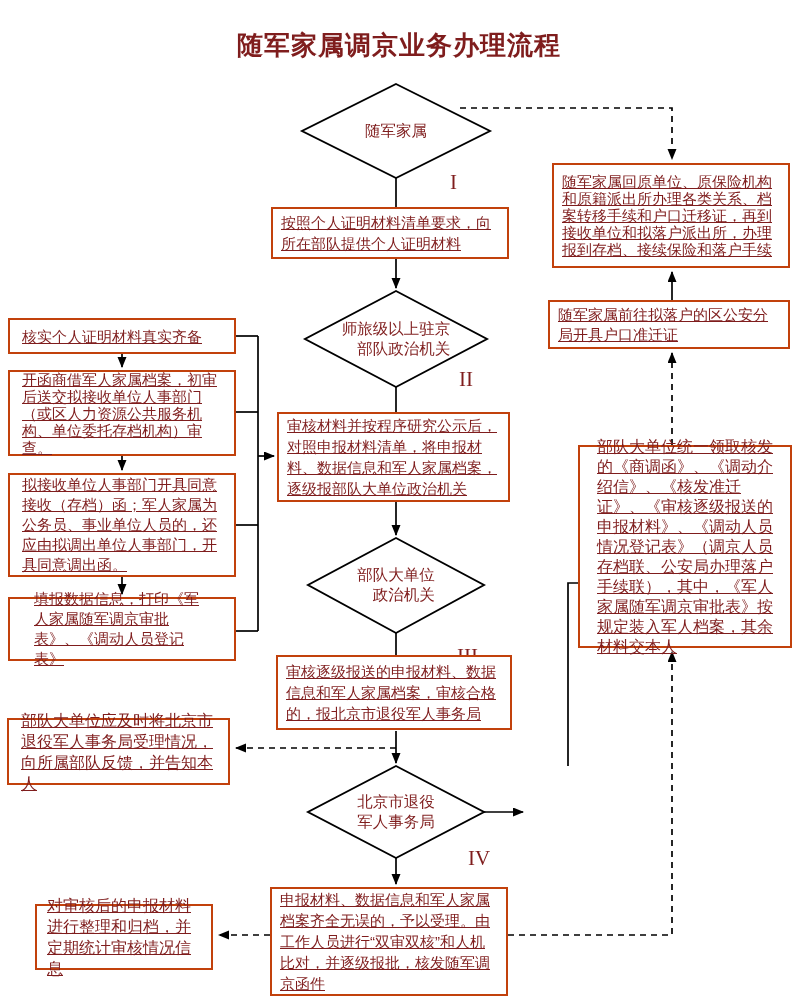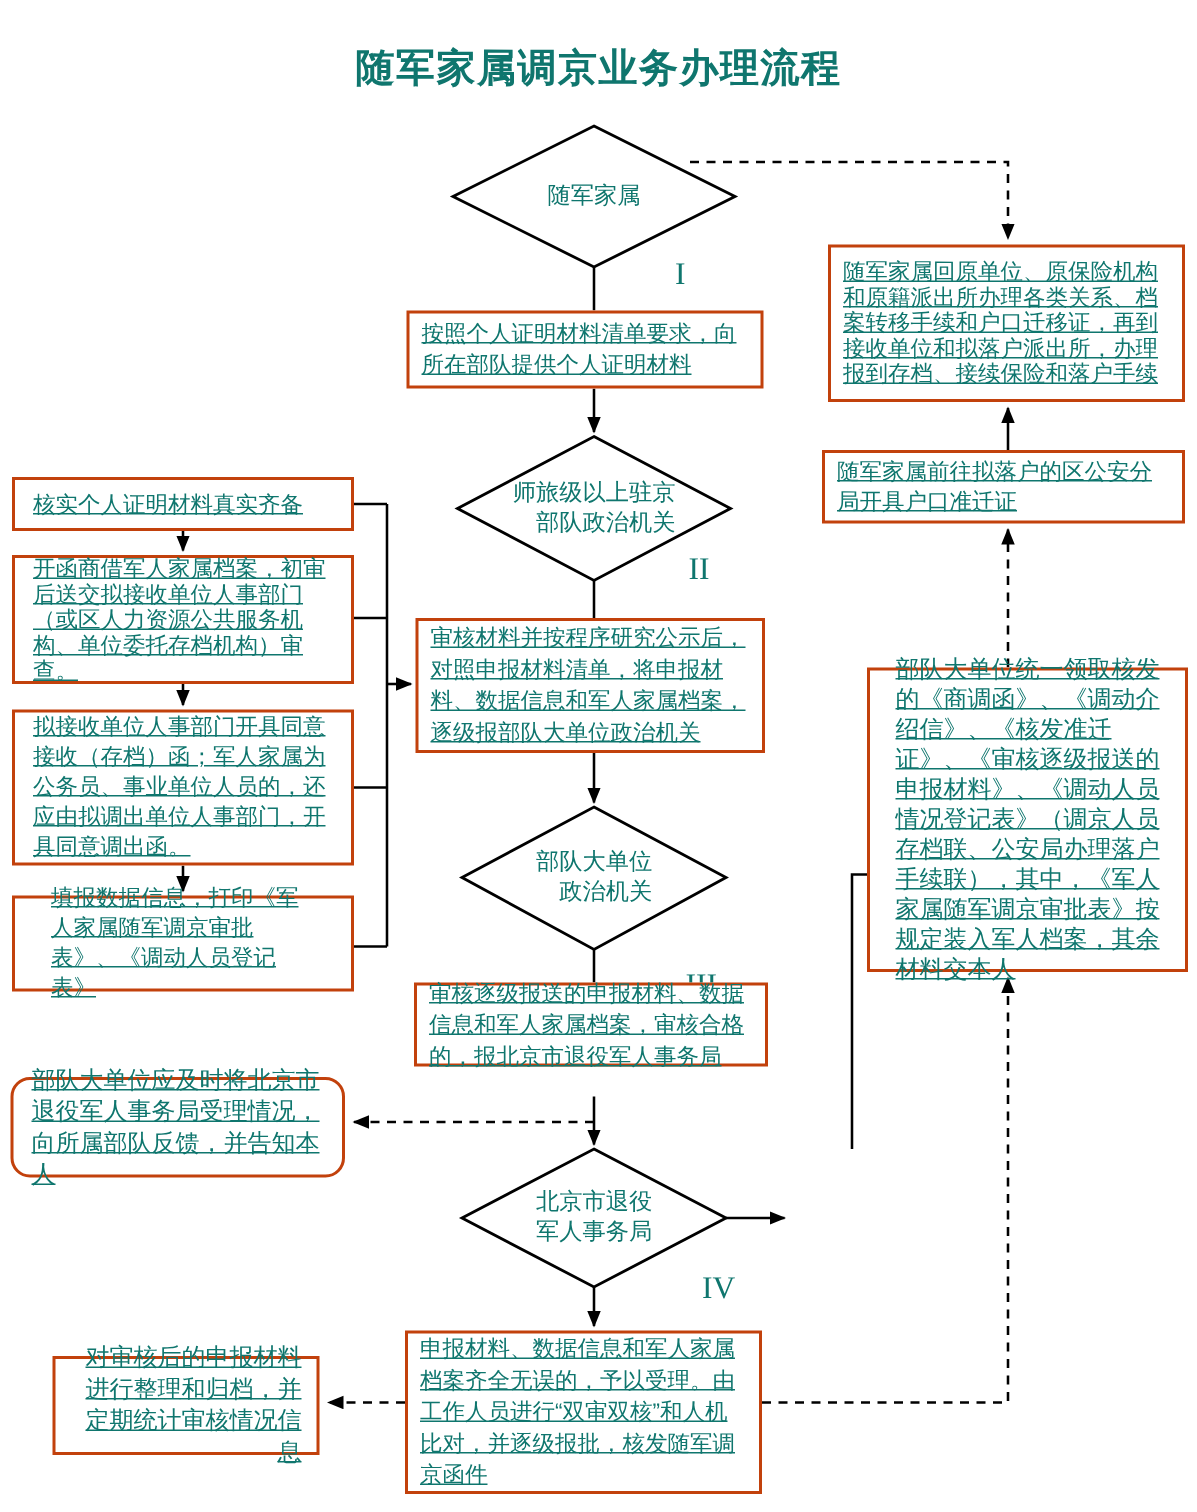--- a/index.html
+++ b/index.html
@@ -1,18 +1,18 @@
 <!DOCTYPE html>
 <html><head>
 <meta charset="utf-8">
 <style>
   html,body{margin:0;padding:0;background:#ffffff;}
   .canvas{
     position:relative;width:798px;height:1008px;background:#ffffff;
-    font-family:"Liberation Sans","DejaVu Sans",sans-serif;color:#0f766e;
+    font-family:"Liberation Sans","DejaVu Sans",sans-serif;color:#7f1d1d;
     overflow:hidden;
   }
   .layer{position:absolute;left:0;top:0;width:798px;height:1008px;}
   .title{
     position:absolute;left:0;top:28px;width:798px;text-align:center;
     font-size:26px;font-weight:600;letter-spacing:1px;
   }
   .annotation{
     position:absolute;left:456px;top:60px;width:200px;
     font-size:16px;line-height:22px;white-space:pre-line;text-align:left;
@@ -26,29 +26,29 @@
     position:absolute;transform:translate(-50%,-50%);text-align:right;
     white-space:pre-line;font-size:15.5px;line-height:20px;
   }
   .numeral{
     position:absolute;font-family:"Liberation Serif","DejaVu Serif",serif;
     font-size:21px;
   }
   
   #n-box-a{left:271px;top:207px;width:238px;height:52px;padding:2px 8px;line-height:21px;}
   #n-box-b{left:277px;top:412px;width:233px;height:90px;padding:2px 8px;line-height:21px;}
-  #n-box-c{left:276px;top:655px;width:236px;height:56px;padding:2px 8px;line-height:21px;}
+  #n-box-c{left:276px;top:655px;width:236px;height:75px;padding:2px 8px;line-height:21px;}
   #n-box-d{left:270px;top:887px;width:238px;height:109px;padding:2px 8px;line-height:21px;}
   
   #n-l1{left:8px;top:318px;width:228px;height:36px;padding:2px 12px;}
   #n-l2{left:8px;top:370px;width:228px;height:86px;padding:2px 12px;line-height:17px;}
   #n-l3{left:8px;top:473px;width:228px;height:104px;padding:2px 12px;line-height:20px;}
   #n-l4{left:8px;top:597px;width:228px;height:64px;padding:2px 24px;line-height:20px;}
-  #n-l5{left:7px;top:718px;width:223px;height:67px;padding:2px 12px;font-size:16px;line-height:21px;border-radius:13px;}
-  #n-l6{left:35px;top:904px;width:178px;height:66px;padding:2px 10px;font-size:16px;line-height:21px;text-align:right;}
+  #n-l5{left:7px;top:718px;width:223px;height:67px;padding:2px 12px;font-size:16px;line-height:21px;}
+  #n-l6{left:35px;top:904px;width:178px;height:66px;padding:2px 10px;font-size:16px;line-height:21px;}
   
   #n-r1{left:552px;top:163px;width:238px;height:105px;padding:2px 8px;line-height:17px;}
   #n-r2{left:548px;top:300px;width:242px;height:49px;padding:2px 8px;line-height:20px;}
   #n-r3{left:578px;top:445px;width:214px;height:203px;padding:2px 17px;font-size:16px;line-height:20px;}
   #n-r4{left:527px;top:766px;width:88px;height:84px;padding:2px 9px;font-size:16px;line-height:21px;}
   
   #num-1{left:450px;top:170px;}
   #num-2{left:459px;top:367px;}
   #num-3{left:457px;top:644px;}
   #num-4{left:468px;top:846px;}

